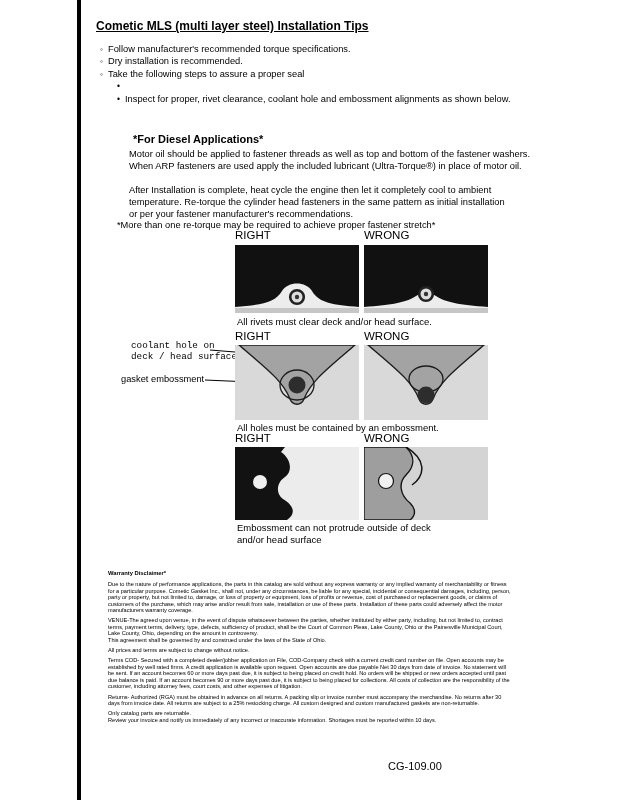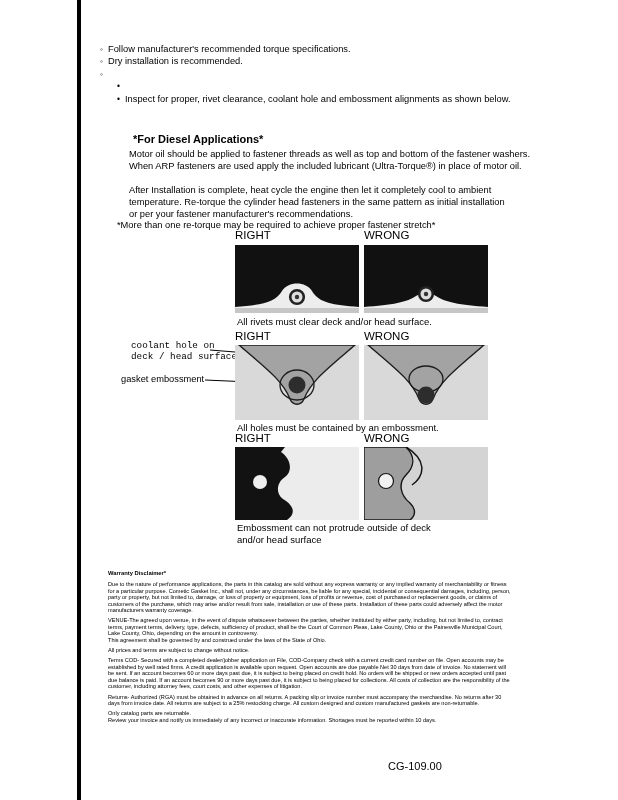--- a/index.html
+++ b/index.html
@@ -27,32 +27,34 @@
   .disclaimer p{margin:0 0 4px 0;white-space:pre-line;}
   .doc-number{position:absolute;left:388px;top:760px;font-size:11px;}
 </style>
 </head>
 <body>
 
 <div class="page">
 
   <div class="spine"></div>
 
+  <h1 class="title">Cometic MLS (multi layer steel) Installation Tips</h1>
 
   <div class="tips">
     <div class="li">
       <span class="marker">◦</span>
       <span>Follow manufacturer's recommended torque specifications.</span>
     </div>
     <div class="li">
       <span class="marker">◦</span>
       <span>Dry installation is recommended.</span>
     </div>
     <div class="li">
       <span class="marker">◦</span>
+      <span>Take the following steps to assure a proper seal</span>
     </div>
     <div class="li sub">
       <span class="marker">•</span>
     </div>
     <div class="li sub">
       <span class="marker">•</span>
       <span>Inspect for proper, rivet clearance, coolant hole and embossment alignments as shown below.</span>
     </div>
   </div>
 

